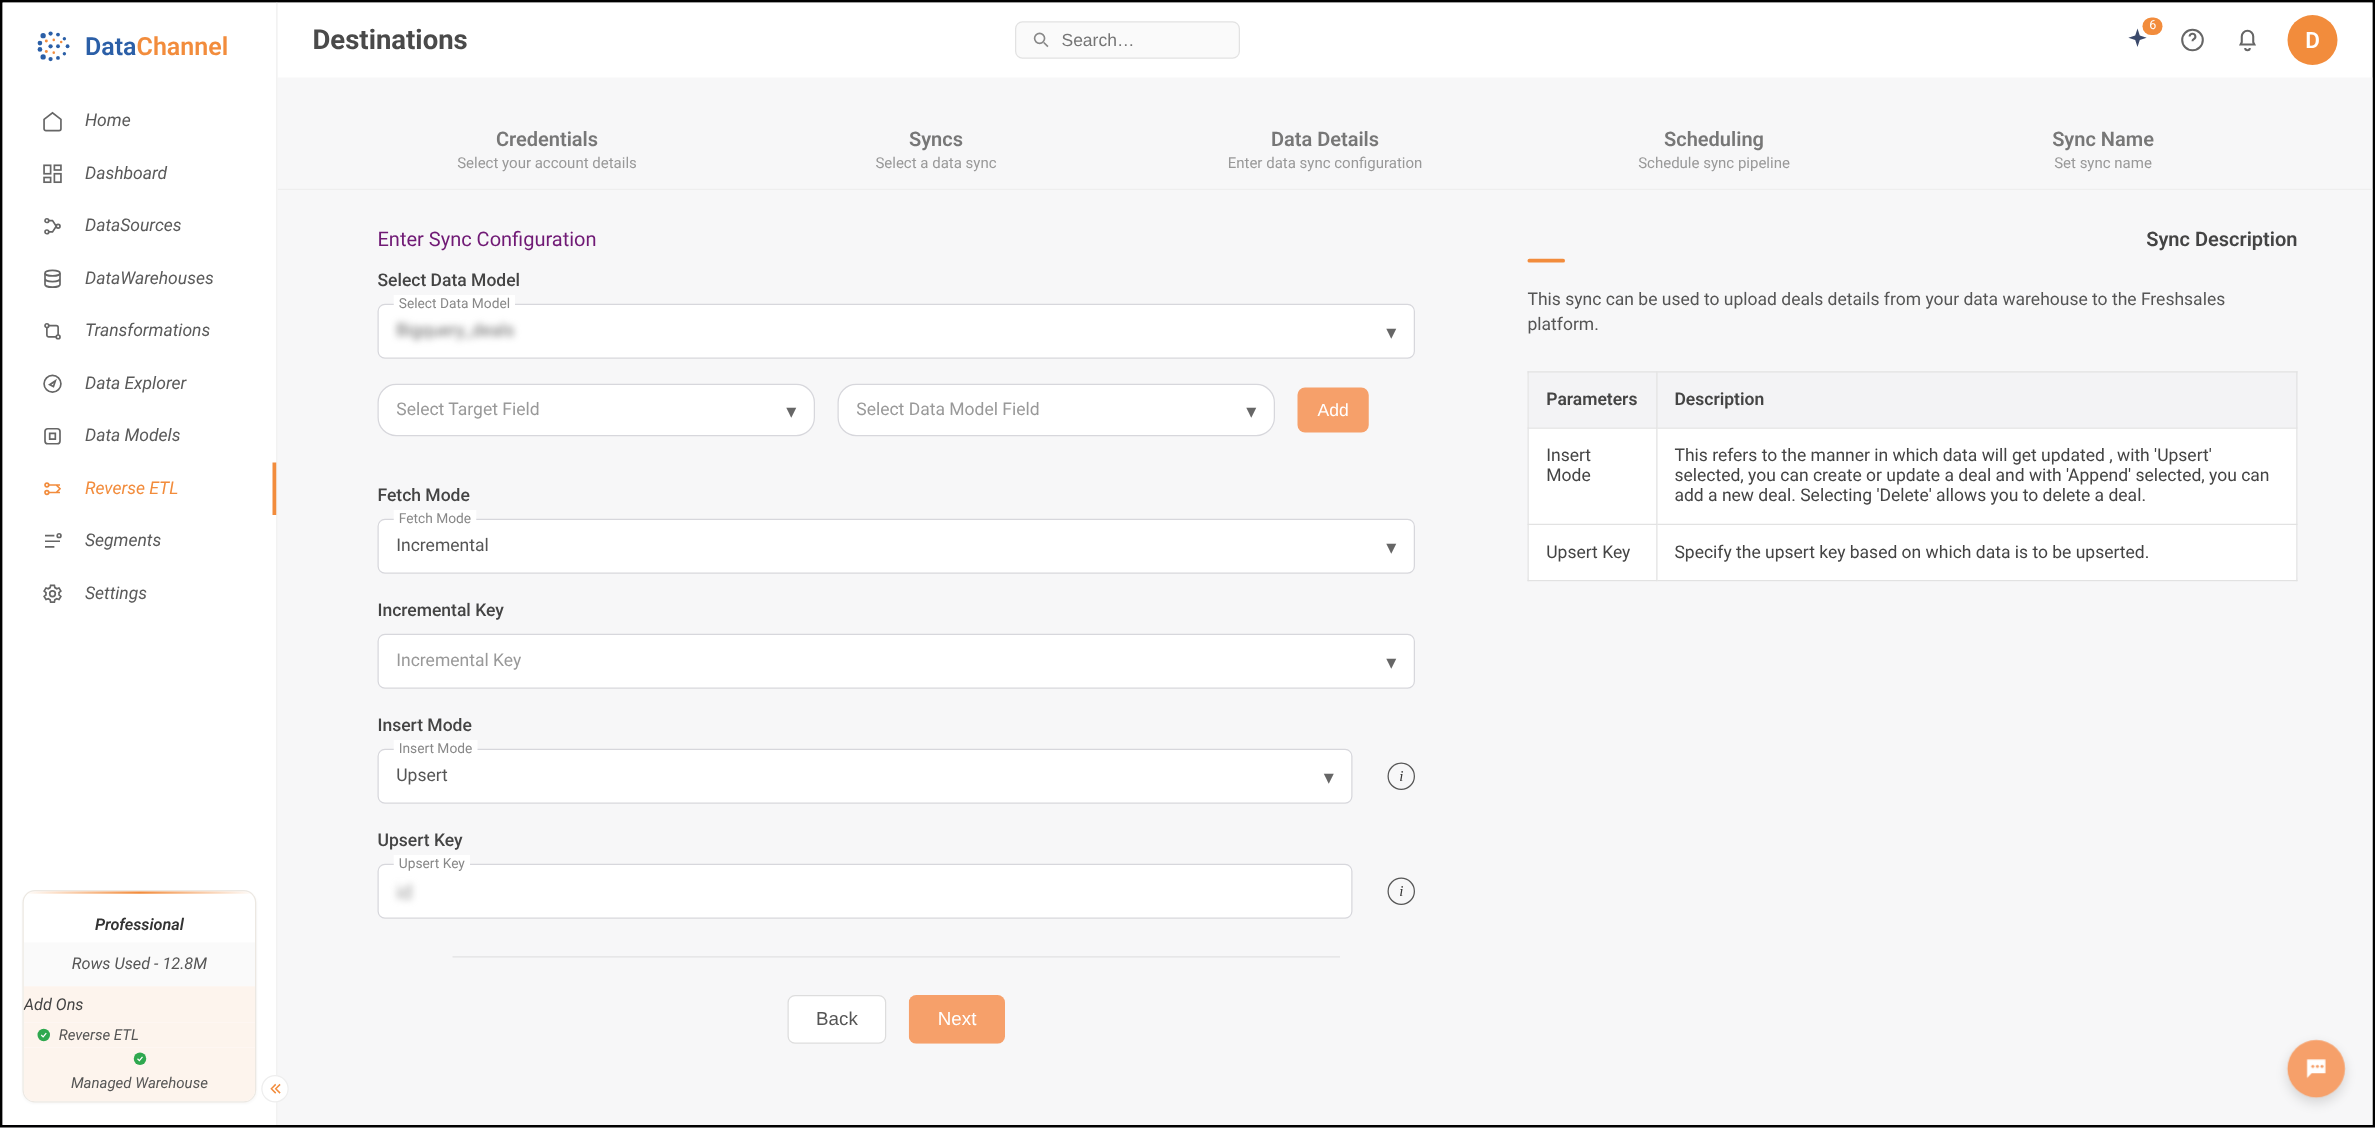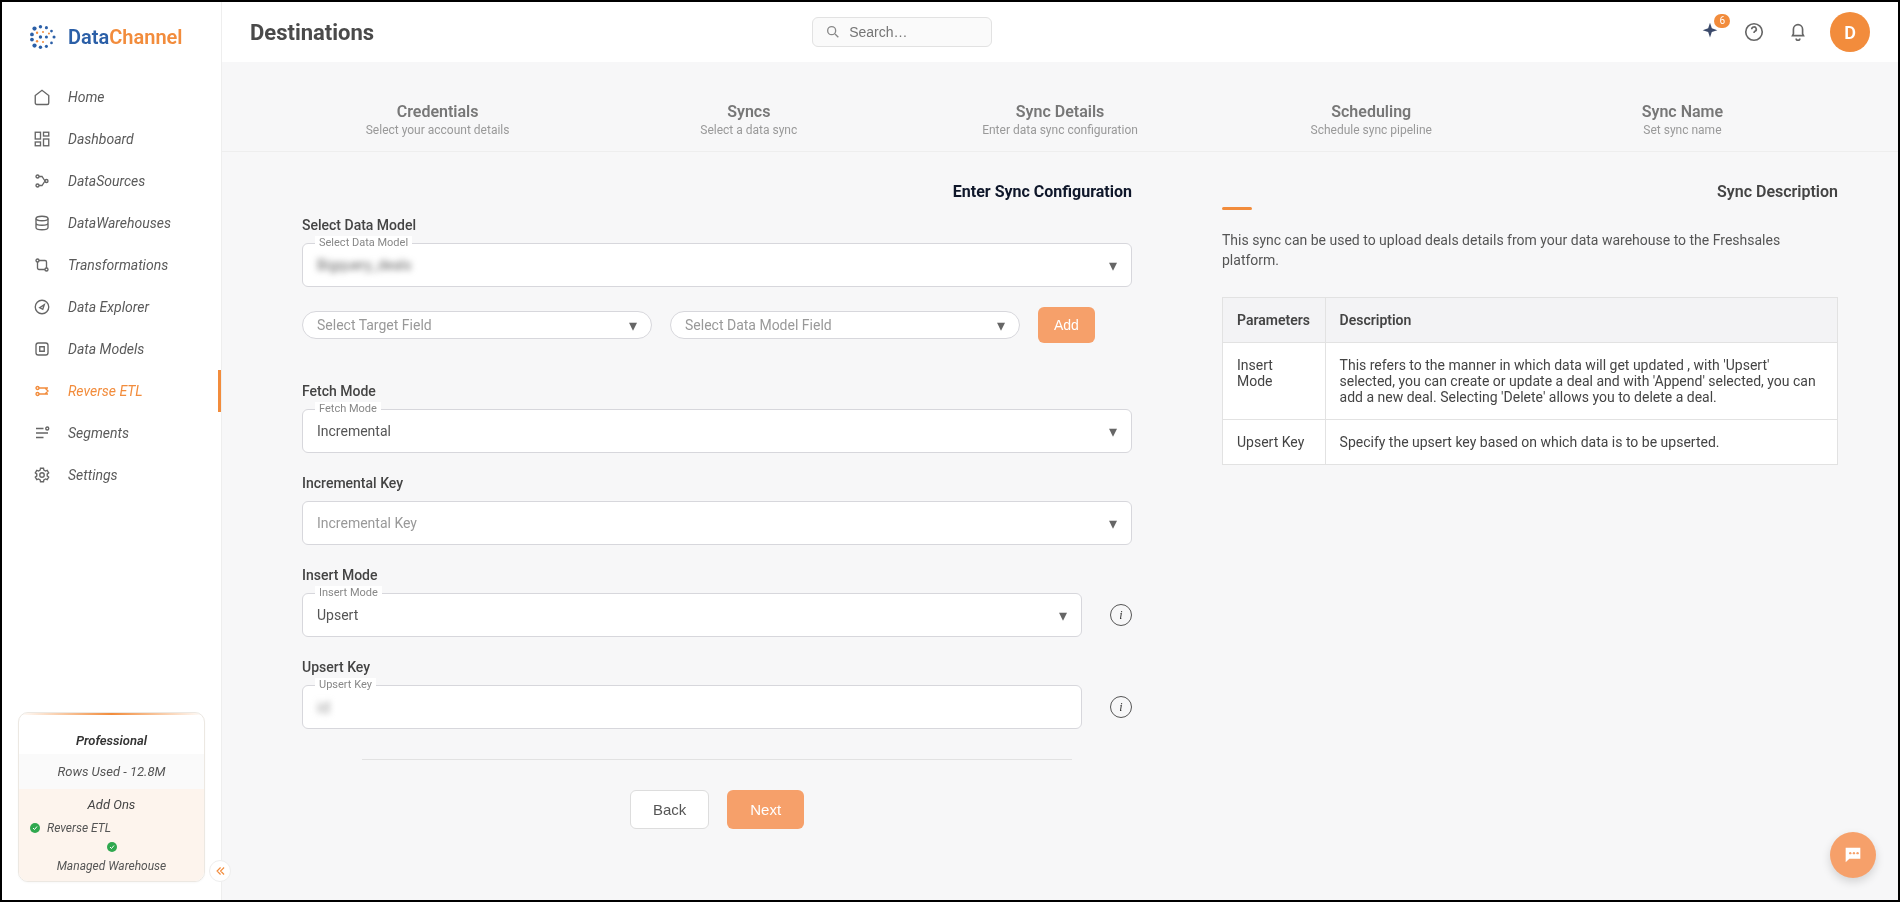--- a/index.html
+++ b/index.html
@@ -70,21 +70,21 @@
     margin-bottom: 10px;
   }
   .plan-card .plan-name {
     text-align: center; font-weight: 600; color: #333; padding: 8px 0 6px 0;
   }
   .plan-card .rows {
     text-align: center; color: #555; padding: 10px 0;
     background:#fafafa;
   }
   .plan-card .addons-head {
-    text-align: center; color: #444; padding: 8px 0 6px 0;
+    color: #444; padding: 8px 0 6px 0;
     background: #fdf4ed;
   }
   .plan-card .addon {
     display: flex; align-items: center; gap: 6px;
     padding: 3px 10px 3px 10px; color:#555;
     background: #fdf4ed;
     font-size:12px;
   }
   .plan-card .addon:last-child{padding-bottom:8px;flex-direction:column;}
   .check { width:12px;height:12px;display:inline-flex;align-items:center;justify-content:center;color:#2fa84f; }
@@ -156,21 +156,21 @@
   .body-wrap {
     flex:1; overflow:auto;
     background:#f7f7f8;
     padding: 30px 60px 40px 80px;
     display:flex; gap:90px;
   }
   .form-col { width: 830px; }
   .desc-col { flex:1; max-width:620px; }
 
   .section-head {
-    font-size:16px;font-weight:700;color:#0f172a;margin-bottom:16px;text-align:right;
+    font-size:16px;font-weight:400;color:#701a75;margin-bottom:16px;
   }
   .field-group { margin-bottom:22px; position:relative; }
   .field-label { font-size:14px;color:#444;margin-bottom:10px;font-weight:500; }
   .select-shell {
     position:relative;
     border:1px solid #d7d7dc;
     border-radius:6px;
     background:#fff;
     height:44px;
     display:flex;align-items:center;
@@ -183,21 +183,21 @@
     font-size:11px;color:#888;
   }
   .select-shell .value { color:#555; font-size:14px; }
   .select-shell .placeholder { color:#999; font-size:14px; }
   .select-shell .blurred { filter: blur(3px); color:#666; }
   .select-shell .chev { margin-left:auto; color:#666; }
 
   .mapping-row {
     display:flex; gap:18px; align-items:center; margin-top:20px;
   }
-  .mapping-row .select-shell { flex:1; height:28px;border-radius:15px; }
+  .mapping-row .select-shell { flex:1; height:42px;border-radius:15px; }
   .mapping-row .select-shell.narrow{ max-width:350px;}
   .add-btn {
     background:#f6a06a; color:#fff; border:none; border-radius:6px;
     padding:10px 16px; font-size:14px; cursor:pointer;
   }
 
   .input-shell {
     position:relative;
     border:1px solid #d7d7dc;border-radius:6px;background:#fff;
     height:44px;display:flex;align-items:center;padding:0 14px;
@@ -461,21 +461,21 @@
     <div class="stepper">
       <div class="step">
         <div class="st-title">Credentials</div>
         <div class="st-sub">Select your account details</div>
       </div>
       <div class="step">
         <div class="st-title">Syncs</div>
         <div class="st-sub">Select a data sync</div>
       </div>
       <div class="step">
-        <div class="st-title">Sync Details</div>
+        <div class="st-title">Data Details</div>
         <div class="st-sub">Enter data sync configuration</div>
       </div>
       <div class="step">
         <div class="st-title">Scheduling</div>
         <div class="st-sub">Schedule sync pipeline</div>
       </div>
       <div class="step">
         <div class="st-title">Sync Name</div>
         <div class="st-sub">Set sync name</div>
       </div>

